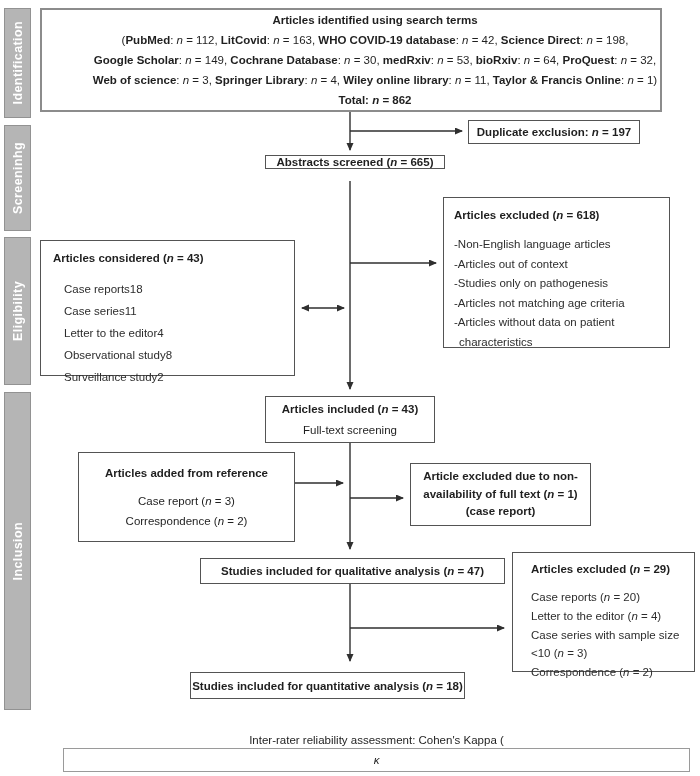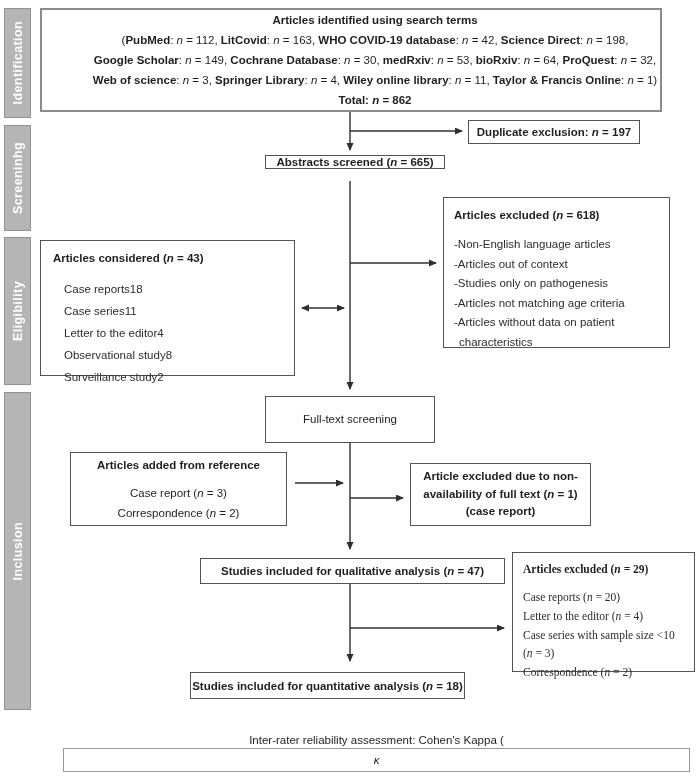--- a/index.html
+++ b/index.html
@@ -118,44 +118,45 @@
 
         <div class="crow">
           <span>Surveillance study</span>
           <span>2</span>
         </div>
       </div>
   </div>
 
   <div class="box center" style="left:265px;top:396px;width:170px;height:47px;line-height:21px;">
 
+  <div><b>Articles included (<i>n</i> = 43)</b></div>
       <div>Full-text screening</div>
     </div>
 
-  <div class="box center refbox" style="left:70px;top:452px;width:217px;height:74px;">
+  <div class="box center refbox" style="left:78px;top:452px;width:217px;height:90px;">
     <div class="title"><b>Articles added from reference</b></div>
     <div>
 
     <div>Case report (<i>n</i> = 3)</div>
         <div>Correspondence (<i>n</i> = 2)</div>
       </div>
   </div>
 
   <div class="box center tight" style="left:410px;top:463px;width:181px;height:63px;">
 
   <div><b>Article excluded due to non-</b></div>
       <div><b>availability of full text (<i>n</i> = 1)</b></div>
       <div><b>(case report)</b></div>
     </div>
 
   <div class="box center" style="left:200px;top:558px;width:305px;height:26px;">
       <b>Studies included for qualitative analysis (<i>n</i> = 47)</b>
     </div>
 
-  <div class="box" style="left:512px;top:552px;width:183px;height:120px;padding:6px 10px 0 10px;font-family:Liberation Serif, serif;">
+  <div class="box" style="left:512px;top:552px;width:183px;height:120px;padding:6px 10px 0 18px;">
     <div class="title" style="margin-bottom:9px;"><b>Articles excluded (<i>n</i> = 29)</b></div>
     <div class="items29">
 
     <div>Case reports (<i>n</i> = 20)</div>
         <div>Letter to the editor (<i>n</i> = 4)</div>
         <div>Case series with sample size &lt;10 (<i>n</i> = 3)</div>
         <div>Correspondence (<i>n</i> = 2)</div>
       </div>
   </div>
 

